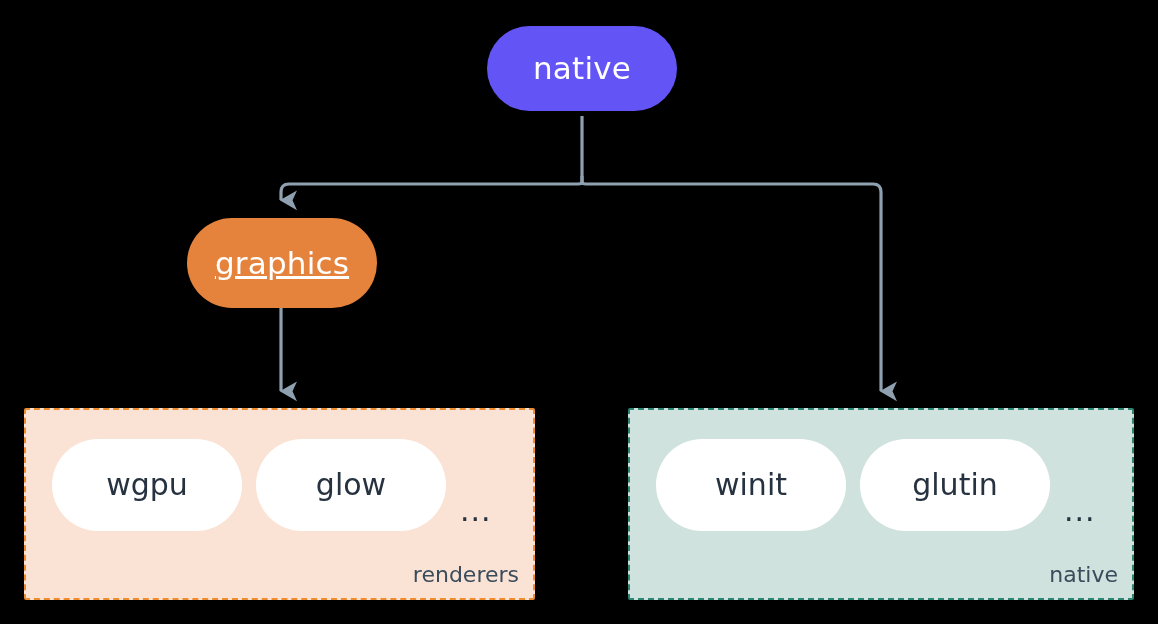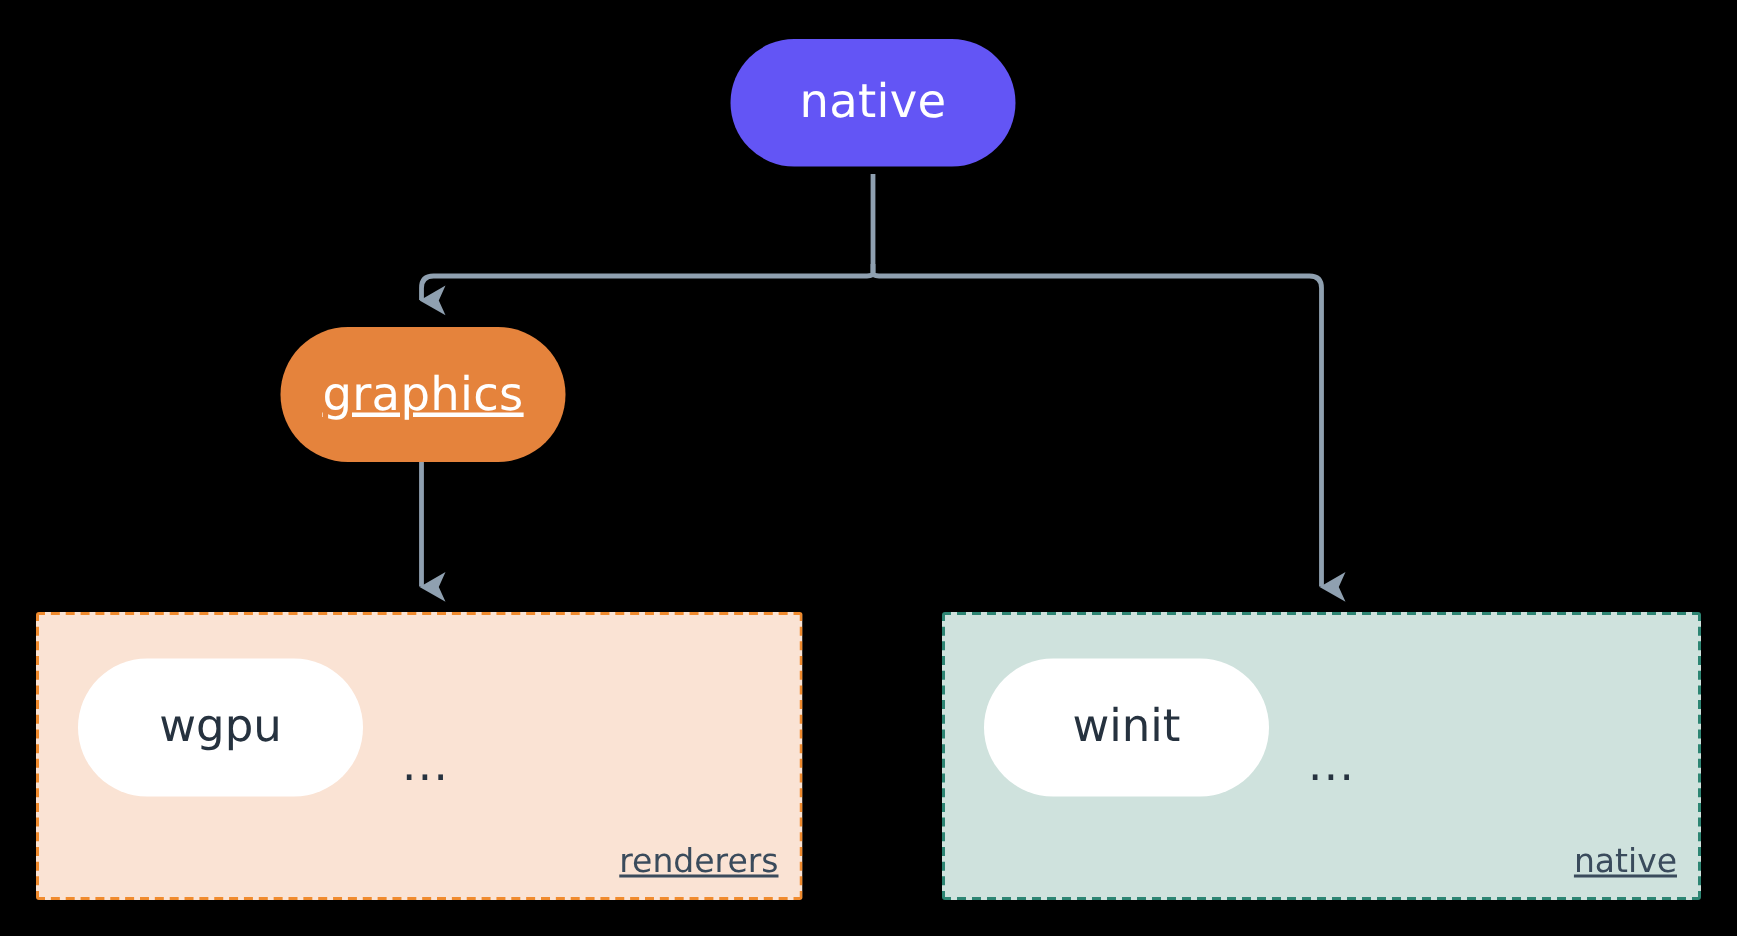--- a/index.html
+++ b/index.html
@@ -89,21 +89,21 @@
     background: #cfe2dd;
     border-color: #2d8573;
   }
 
   .cluster-items {
     position: absolute;
     left: 26px;
     top: 24px;
     display: flex;
     align-items: center;
-    gap: 26px;
+    gap: 14px;
   }
 
   .pill {
     height: 92px;
     min-width: 190px;
     box-sizing: border-box;
     padding: 0 24px;
     border-radius: 46px;
     background: #ffffff;
     color: #26323f;
@@ -127,21 +127,20 @@
   }
 
   .cluster-label {
     position: absolute;
     right: 14px;
     bottom: 12px;
     color: #3a4b5c;
     font-size: 22px;
     line-height: 1;
     white-space: nowrap;
-    text-decoration: underline;
   }
 </style>
 </head>
 <body>
 
 <div id="canvas">
 
   <svg id="edges" viewBox="0 0 1158 624" width="1158" height="624" xmlns="http://www.w3.org/2000/svg">
     <defs>
       <marker id="arrowhead" markerWidth="7" markerHeight="7" refX="3.2" refY="5.6" orient="auto" markerUnits="strokeWidth">
@@ -164,28 +163,34 @@
 
   <div class="node" id="node-graphics">
     <span>graphics</span>
   </div>
 
   <div class="cluster" id="cluster-renderers">
     <div class="cluster-items">
       <div class="pill">
         <span>wgpu</span>
       </div>
+      <div class="pill">
+        <span>glow</span>
+      </div>
       <div class="ellipsis">...</div>
     </div>
     <div class="cluster-label">renderers</div>
   </div>
 
   <div class="cluster" id="cluster-shells">
     <div class="cluster-items">
       <div class="pill">
         <span>winit</span>
       </div>
+      <div class="pill">
+        <span>glutin</span>
+      </div>
       <div class="ellipsis">...</div>
     </div>
     <div class="cluster-label">native</div>
   </div>
 
 </div>
 
 </body></html>

